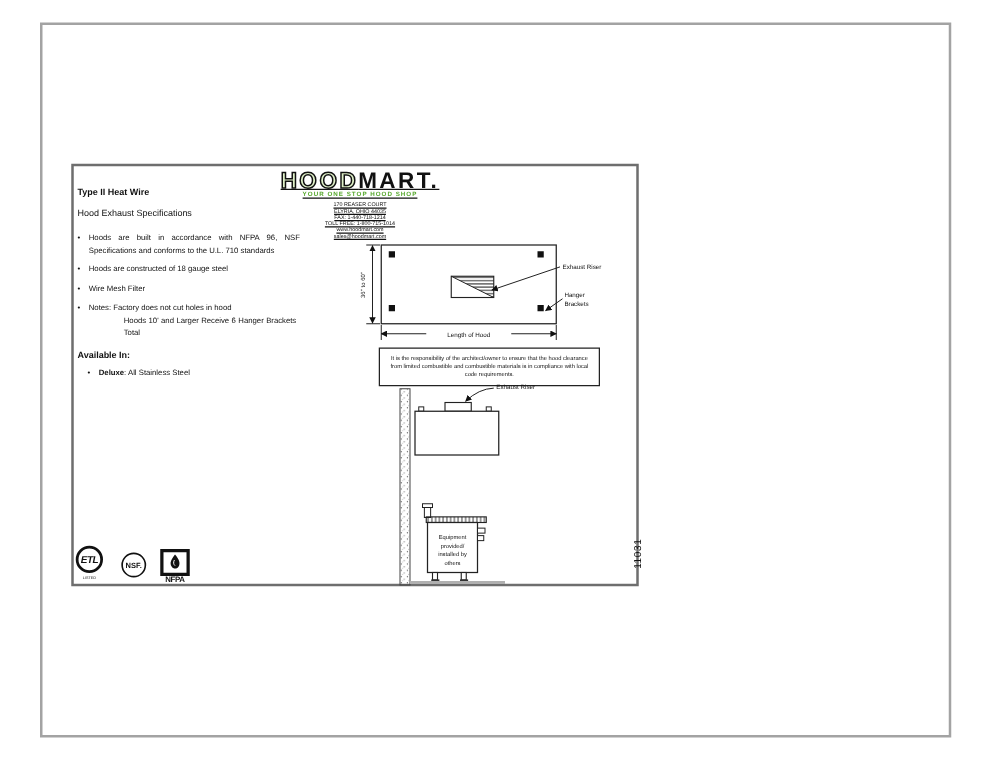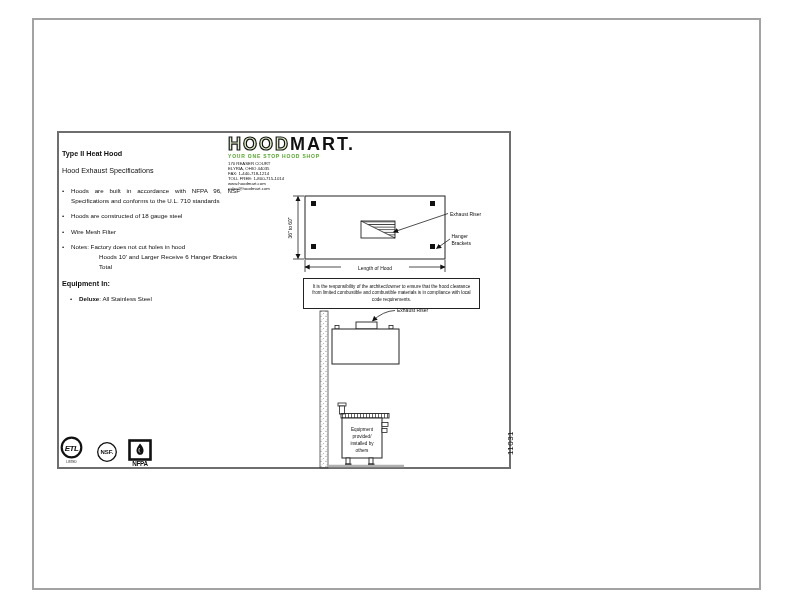--- a/index.html
+++ b/index.html
@@ -4,21 +4,21 @@
 <style>
   html,body{margin:0;padding:0;background:#fff;}
   .root{position:relative;width:792px;height:612px;background:#fff;overflow:hidden;
         font-family:"Liberation Sans",sans-serif;color:#111;}
   .page-frame{position:absolute;left:32px;top:18px;width:729px;height:572px;
         border:2px solid #a3a3a3;box-sizing:border-box;}
   .draw-frame{position:absolute;left:57px;top:131px;width:454px;height:338px;
         border:2px solid #6e6e6e;box-sizing:border-box;background:#fff;}
 
   
-  .logo-block{position:absolute;left:228px;top:135px;width:144px;line-height:1;}
+  .logo-block{position:absolute;left:216px;top:135px;width:144px;text-align:center;line-height:1;text-decoration:underline;}
   .brand{font-size:18px;font-weight:bold;letter-spacing:2px;white-space:nowrap;}
   .brand .hood{color:#dff0c8;-webkit-text-stroke:1.2px #111;}
   .brand .mart{color:#111;}
   .tagline{margin-top:1px;font-size:5px;font-weight:bold;color:#56a82c;letter-spacing:0.8px;}
   .addr{margin-top:2px;font-size:4.3px;line-height:1.18;color:#111;}
 
   
   .specs{position:absolute;left:62px;top:149px;width:178px;}
   .specs .title{font-size:7.2px;font-weight:bold;margin:0;}
   .specs .subtitle{font-size:7.2px;margin-top:8px;}
@@ -62,38 +62,38 @@
       <div>170 REASER COURT</div>
       <div>ELYRIA, OHIO 44035</div>
       <div>FAX: 1-440-718-1214</div>
       <div>TOLL FREE: 1-800-715-1014</div>
       <div>www.hoodmart.com</div>
       <div>sales@hoodmart.com</div>
     </div>
   </div>
 
   <div class="specs">
-    <div class="title">Type II Heat Hood</div>
+    <div class="title">Type II Heat Wire</div>
     <div class="subtitle">Hood Exhaust Specifications</div>
     <div class="bullets">
       <div class="bullet">
         <div class="bullet-text">Hoods are built in accordance with NFPA 96, NSF Specifications and conforms to the U.L. 710 standards</div>
       </div>
       <div class="bullet">
         <div class="bullet-text">Hoods are constructed of 18 gauge steel</div>
       </div>
       <div class="bullet">
         <div class="bullet-text">Wire Mesh Filter</div>
       </div>
       <div class="bullet">
         <div class="bullet-text">Notes: Factory does not cut holes in hood</div>
         <div class="bullet-sub">Hoods 10' and Larger Receive 6 Hanger Brackets Total</div>
       </div>
     </div>
-    <div class="avail-head">Equipment In:</div>
+    <div class="avail-head">Available In:</div>
     <div class="avail-item"><span class="b">Deluxe</span><span>: All Stainless Steel</span></div>
   </div>
 
   <svg class="plan-svg" width="212" height="86" viewBox="0 0 212 86">
     <defs>
       <marker id="arr" viewBox="0 0 10 10" refX="9" refY="5" markerWidth="6.5" markerHeight="6.5" orient="auto-start-reverse">
         <path d="M0,0 L10,5 L0,10 z" fill="#111"></path>
       </marker>
       <pattern id="hlines" width="4" height="2.6" patternUnits="userSpaceOnUse">
         <path d="M0,1.3 H4" stroke="#222" stroke-width="0.8"></path>

